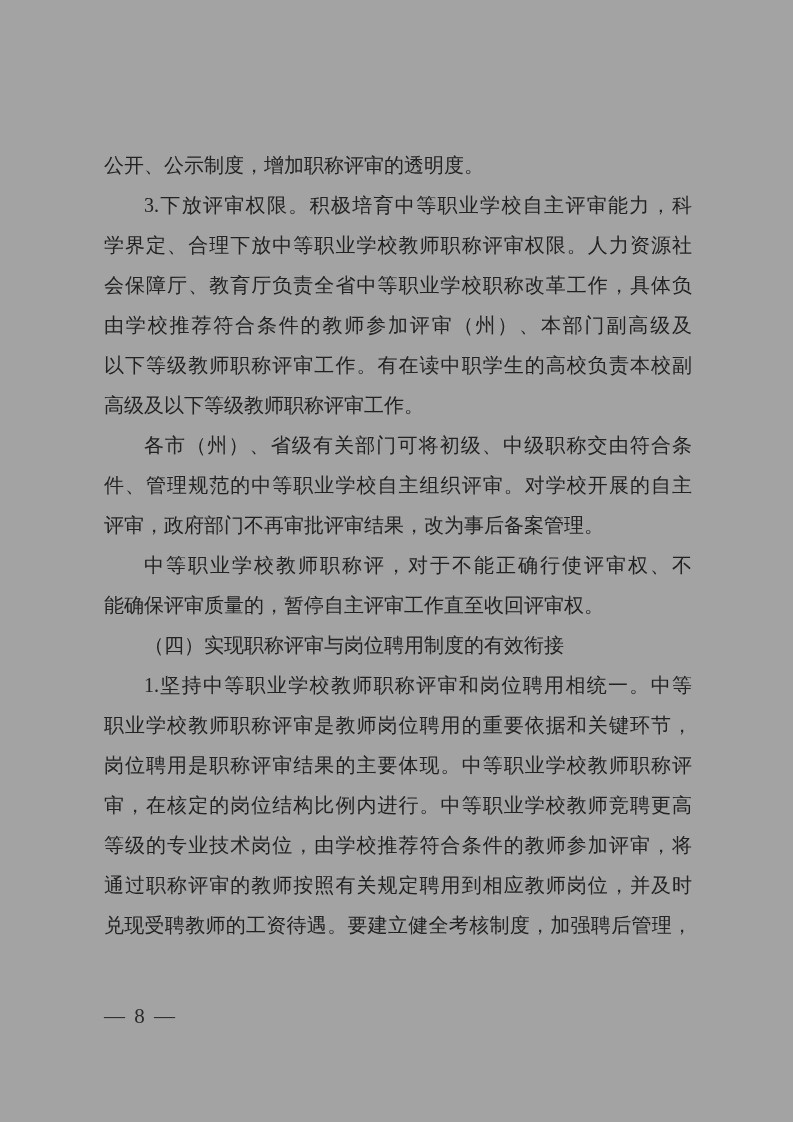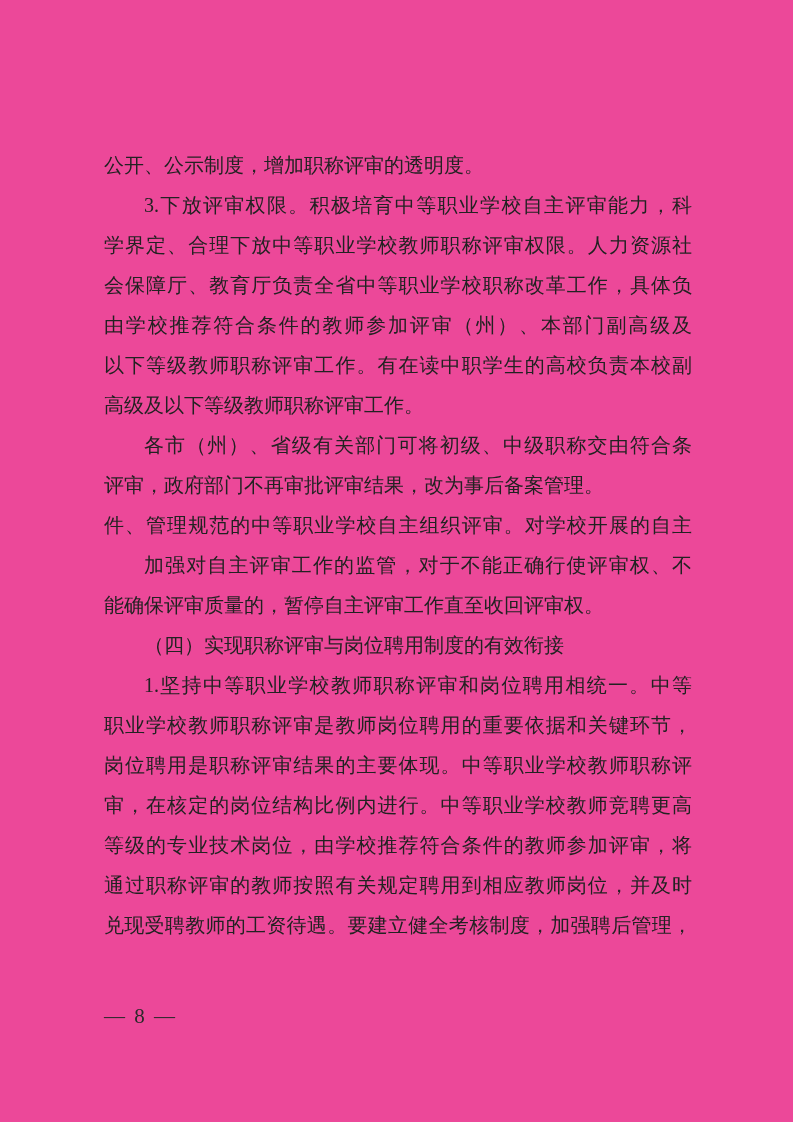--- a/index.html
+++ b/index.html
@@ -4,21 +4,21 @@
 <style>
   html, body {
     margin: 0;
     padding: 0;
     background: #ffffff;
   }
   .page {
     position: relative;
     width: 793px;
     height: 1122px;
-    background: #ec4899;
+    background: #a3a3a3;
     font-family: "Liberation Serif", "DejaVu Serif", serif;
     color: #222222;
     overflow: hidden;
   }
   .text-block {
     position: absolute;
     left: 104px;
     top: 145px;
     width: 588px;
   }
@@ -69,26 +69,26 @@
       <div class="ln fill indent">3.下放评审权限。积极培育中等职业学校自主评审能力，科</div>
       <div class="ln fill">学界定、合理下放中等职业学校教师职称评审权限。人力资源社</div>
       <div class="ln fill">会保障厅、教育厅负责全省中等职业学校职称改革工作，具体负</div>
       <div class="ln fill">由学校推荐符合条件的教师参加评审（州）、本部门副高级及</div>
       <div class="ln fill">以下等级教师职称评审工作。有在读中职学生的高校负责本校副</div>
       <div class="ln">高级及以下等级教师职称评审工作。</div>
     </div>
 
     <div class="para">
       <div class="ln fill indent">各市（州）、省级有关部门可将初级、中级职称交由符合条</div>
+      <div class="ln fill">件、管理规范的中等职业学校自主组织评审。对学校开展的自主</div>
       <div class="ln">评审，政府部门不再审批评审结果，改为事后备案管理。</div>
-      <div class="ln fill">件、管理规范的中等职业学校自主组织评审。对学校开展的自主</div>
     </div>
 
     <div class="para">
-      <div class="ln fill indent">加强对自主评审工作的监管，对于不能正确行使评审权、不</div>
+      <div class="ln fill indent">中等职业学校教师职称评，对于不能正确行使评审权、不</div>
       <div class="ln">能确保评审质量的，暂停自主评审工作直至收回评审权。</div>
     </div>
 
     <div class="para">
       <div class="ln indent kai">（四）实现职称评审与岗位聘用制度的有效衔接</div>
     </div>
 
     <div class="para">
       <div class="ln fill indent">1.坚持中等职业学校教师职称评审和岗位聘用相统一。中等</div>
       <div class="ln fill">职业学校教师职称评审是教师岗位聘用的重要依据和关键环节，</div>

